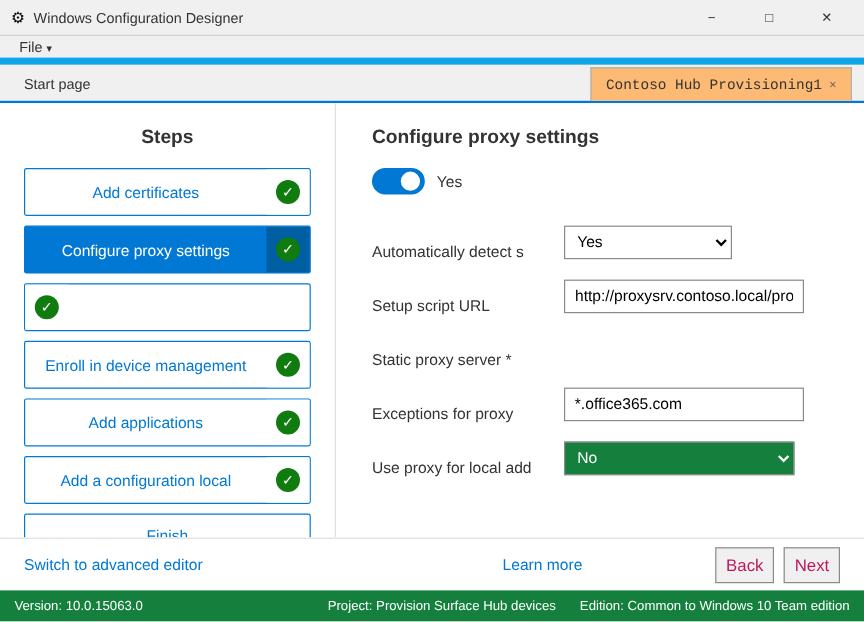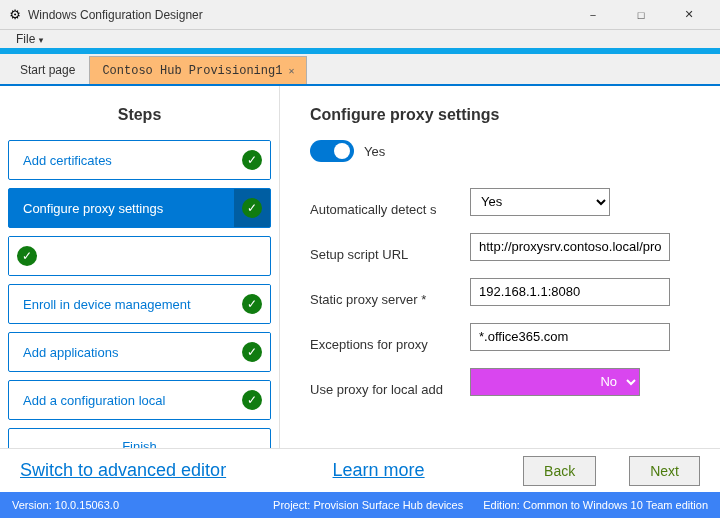--- a/index.html
+++ b/index.html
@@ -72,20 +72,21 @@
 
     
     .tab-bar {
       background: #f0f0f0;
       height: 32px;
       display: flex;
       align-items: flex-end;
       padding: 0 8px;
       border-bottom: 2px solid #0078d4;
       flex-shrink: 0;
+      justify-content: space-between;
     }
     .tab {
       padding: 4px 12px;
       font-size: 12px;
       cursor: pointer;
       border: 1px solid #c0c0c0;
       border-bottom: none;
       background: #f0f0f0;
       color: #555;
       margin-right: 2px;
@@ -116,21 +117,21 @@
     .main-content {
       display: flex;
       flex: 1;
       background: white;
       overflow: hidden;
     }
 
     
     .left-panel {
       width: 280px;
-      padding: 20px 8px;
+      padding: 20px 20px;
       border-right: 1px solid #e0e0e0;
       flex-shrink: 0;
     }
     .steps-title {
       font-size: 16px;
       font-weight: 600;
       color: #333;
       margin-bottom: 16px;
       text-align: center;
     }
@@ -145,20 +146,21 @@
       cursor: pointer;
       padding: 0;
       overflow: hidden;
     }
     .step-btn.active-step {
       background: #0078d4;
     }
     .step-btn-label {
       flex: 1;
       padding: 10px 14px;
+      text-align: center;
       font-size: 13px;
       color: #0078d4;
     }
     .step-btn.active-step .step-btn-label {
       color: white;
     }
     .step-btn-check {
       width: 36px;
       height: 38px;
       background: white;
@@ -269,76 +271,73 @@
     }
     .form-input {
       width: 200px;
       height: 28px;
       border: 1px solid #8a8a8a;
       background: white;
       padding: 2px 8px;
       font-size: 13px;
     }
     .form-select-blue {
-      width: 170px;
+      width: 192px;
       height: 28px;
       border: 1px solid #8a8a8a;
-      background: #d946ef;
+      background: #15803d;
       color: white;
       padding: 2px 6px;
       font-size: 13px;
       appearance: auto;
-      text-align: right;
     }
 
     
     .footer {
       height: 44px;
       background: white;
       border-top: 1px solid #e0e0e0;
       display: flex;
       align-items: center;
       padding: 0 20px;
       flex-shrink: 0;
     }
     .footer-left {
       flex: 1;
       display: flex;
       align-items: center;
     }
     .footer-link {
-      font-size: 18px;
+      font-size: 13px;
       color: #0078d4;
       cursor: pointer;
-      text-decoration: underline;
     }
     .footer-center {
       flex: 1;
       display: flex;
       justify-content: center;
     }
     .footer-right {
       display: flex;
       gap: 8px;
     }
     .nav-btn {
-      padding: 6px 20px;
+      padding: 6px 8px;
       font-size: 14px;
       cursor: pointer;
       border: 1px solid #8a8a8a;
       background: #f0f0f0;
-      color: #4d7c0f;
+      color: #be185d;
       font-weight: 500;
-      margin-left: 25px;
     }
 
     
     .status-bar {
       height: 26px;
-      background: #3b82f6;
+      background: #15803d;
       display: flex;
       align-items: center;
       padding: 0 12px;
       flex-shrink: 0;
     }
     .status-text {
       font-size: 11px;
       color: white;
     }
     .status-sep {
@@ -437,21 +436,20 @@
         <div class="form-row">
           <span class="form-label">Automatically detect s</span>
           <div class="form-control"><select class="form-select"><option value="Yes">Yes</option><option value="No">No</option></select></div>
         </div>
         <div class="form-row">
           <span class="form-label">Setup script URL</span>
           <div class="form-control"><input type="text" class="form-input" value="http://proxysrv.contoso.local/proxy.p" style=""></div>
         </div>
         <div class="form-row">
           <span class="form-label">Static proxy server *</span>
-          <div class="form-control"><input type="text" class="form-input" value="192.168.1.1:8080" style=""></div>
         </div>
         <div class="form-row">
           <span class="form-label">Exceptions for proxy</span>
           <div class="form-control"><input type="text" class="form-input" value="*.office365.com" style=""></div>
         </div>
         <div class="form-row">
           <span class="form-label">Use proxy for local add</span>
           <div class="form-control"><select class="form-select-blue"><option value="No">No</option><option value="Yes">Yes</option></select></div>
         </div>
       </div>

